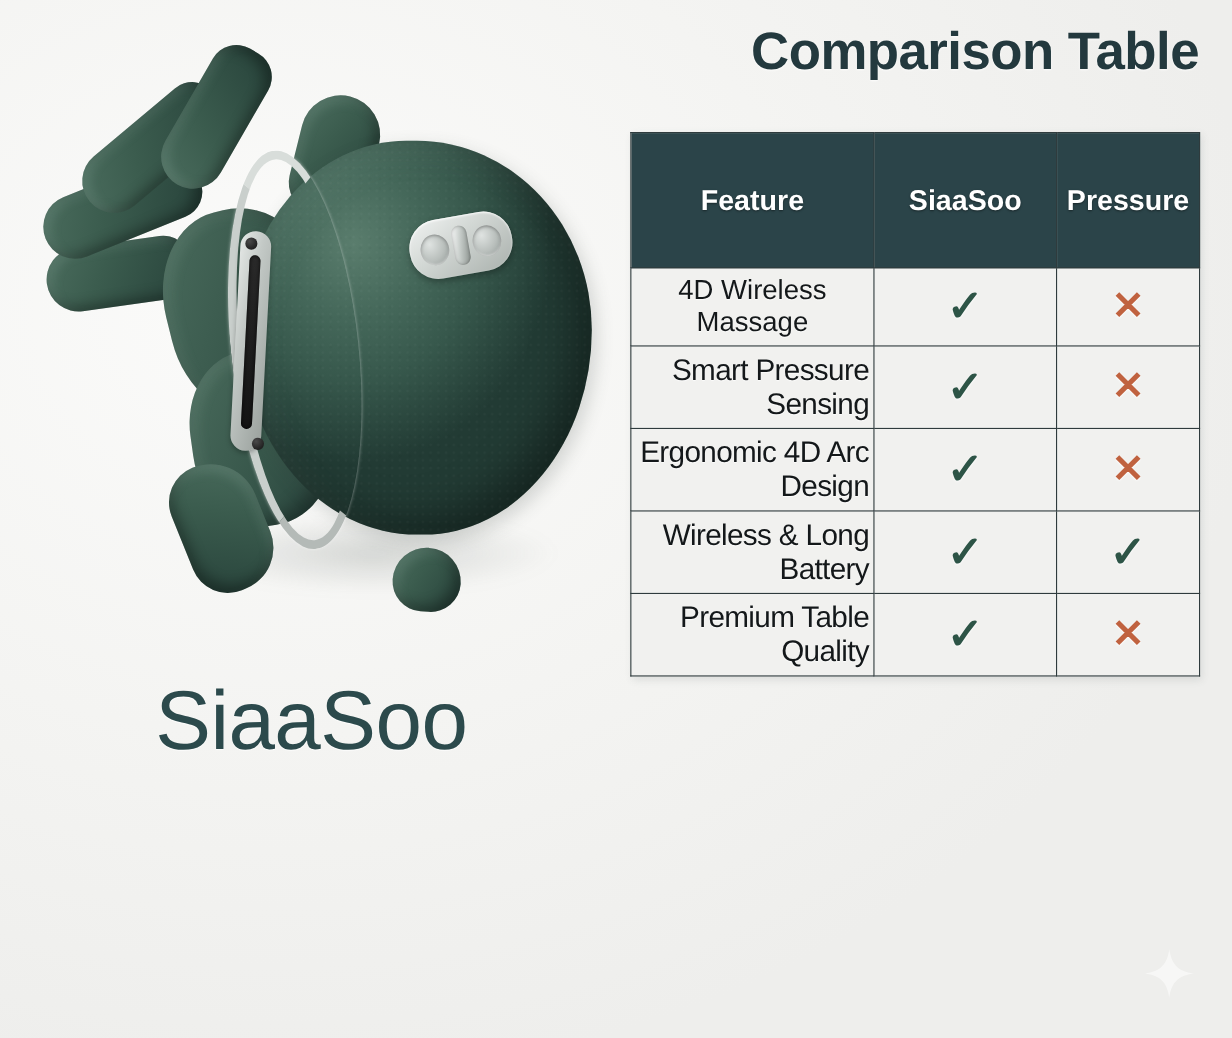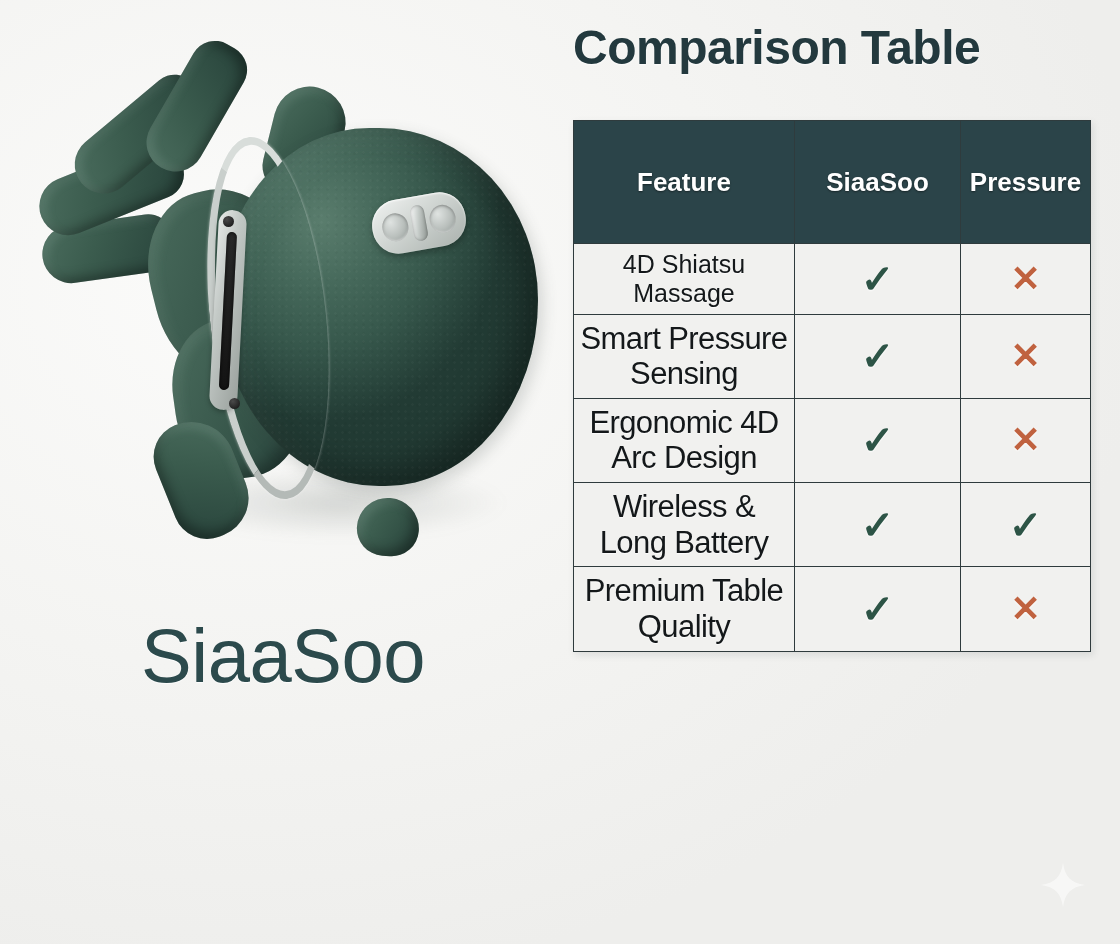--- a/index.html
+++ b/index.html
@@ -211,21 +211,21 @@
     color: #2c4a4c;
     text-shadow: 0 1px 1px rgba(255,255,255,0.9);
   }
 
   
   #comparison-title {
     position: absolute;
     left: 573px;
     top: 20px;
     width: 517px;
-    text-align: left;
+    text-align: right;
     font-size: 48px;
     font-weight: bold;
     color: #23393e;
     letter-spacing: -0.5px;
     text-shadow: 0 1px 2px rgba(255,255,255,0.85);
   }
 
   #comparison-table {
     position: absolute;
     left: 573px;
@@ -260,22 +260,23 @@
     color: #14181a;
     font-size: 25px;
     line-height: 1.15;
     padding: 6px 4px;
   }
   #comparison-table tbody td.feature-cell {
     font-weight: 500;
     text-shadow: 0 1px 1px rgba(255,255,255,0.8);
   }
   #comparison-table tbody td.tight-cell {
-    font-size: 31px;
+    font-size: 27px;
     letter-spacing: -0.6px;
+    text-align: right;
   }
 
   .mark {
     display: inline-block;
     line-height: 1;
     font-weight: bold;
   }
   .mark-yes {
     font-size: 40px;
     color: #2d5446;
@@ -348,21 +349,21 @@
     </colgroup>
     <thead>
       <tr>
         <th>Feature</th>
         <th>SiaaSoo</th>
         <th>Pressure</th>
       </tr>
     </thead>
     <tbody id="table-body">
         <tr>
-          <td class="feature-cell">4D Shiatsu Massage</td>
+          <td class="feature-cell">4D Wireless Massage</td>
           <td><span class="mark mark-yes">✓</span></td>
           <td><span class="mark mark-no">✕</span></td>
         </tr>
         <tr>
           <td class="feature-cell tight-cell">Smart Pressure Sensing</td>
           <td><span class="mark mark-yes">✓</span></td>
           <td><span class="mark mark-no">✕</span></td>
         </tr>
         <tr>
           <td class="feature-cell tight-cell">Ergonomic 4D Arc Design</td>

